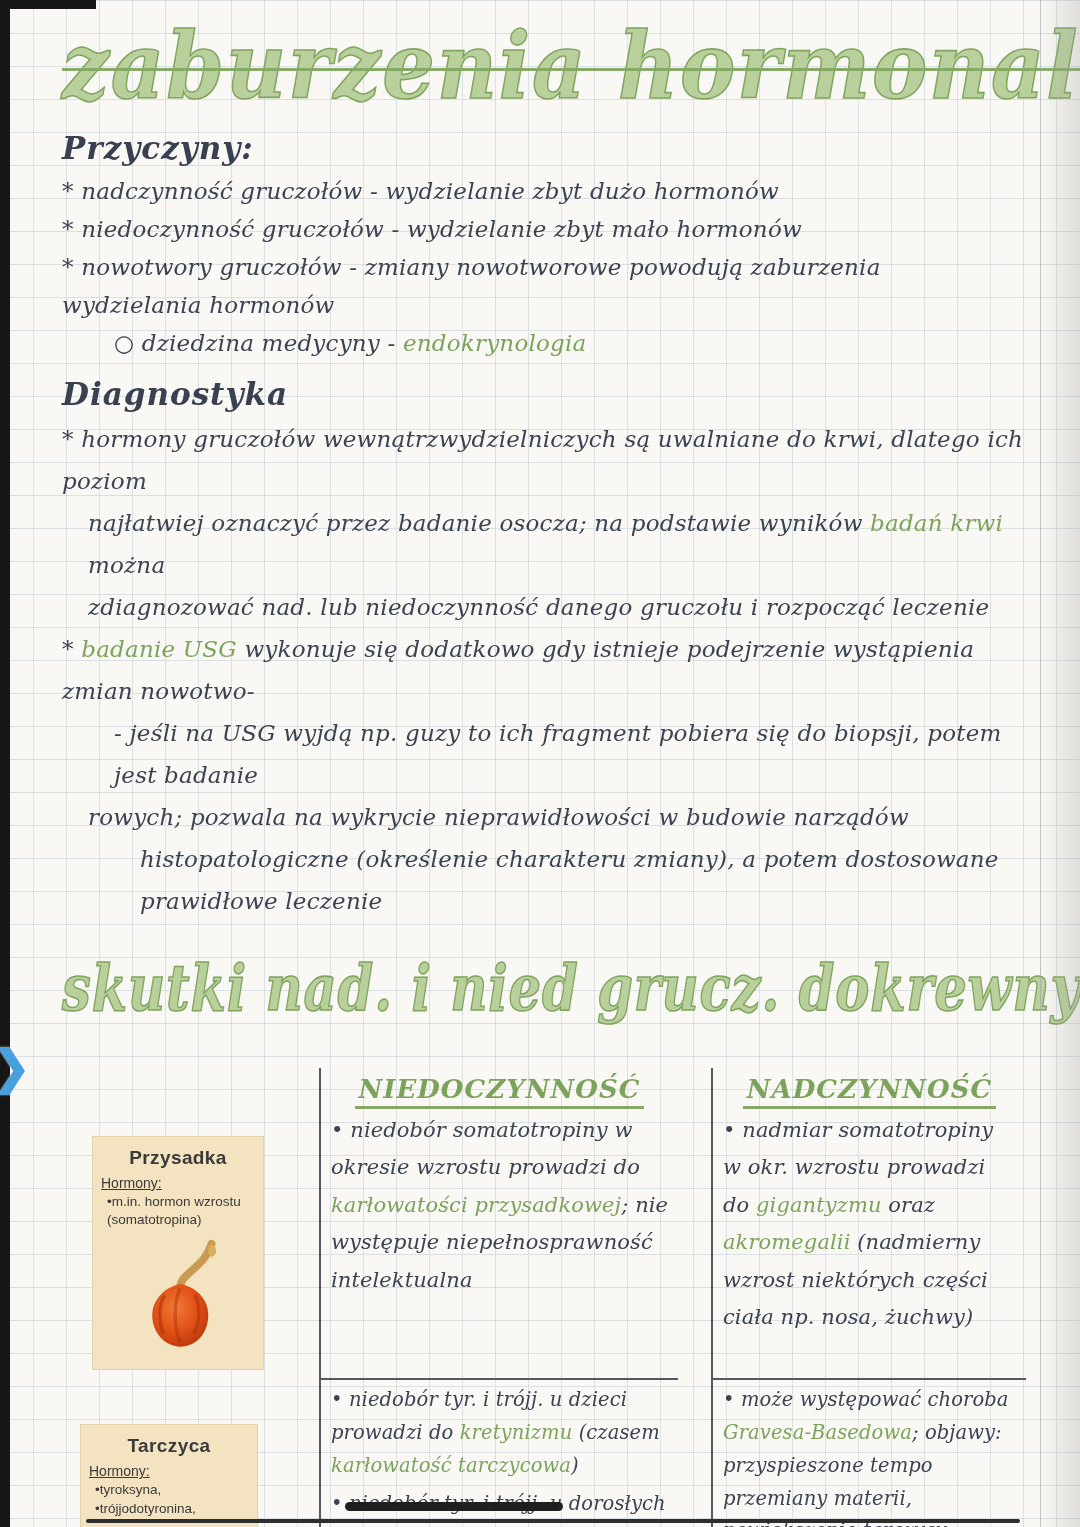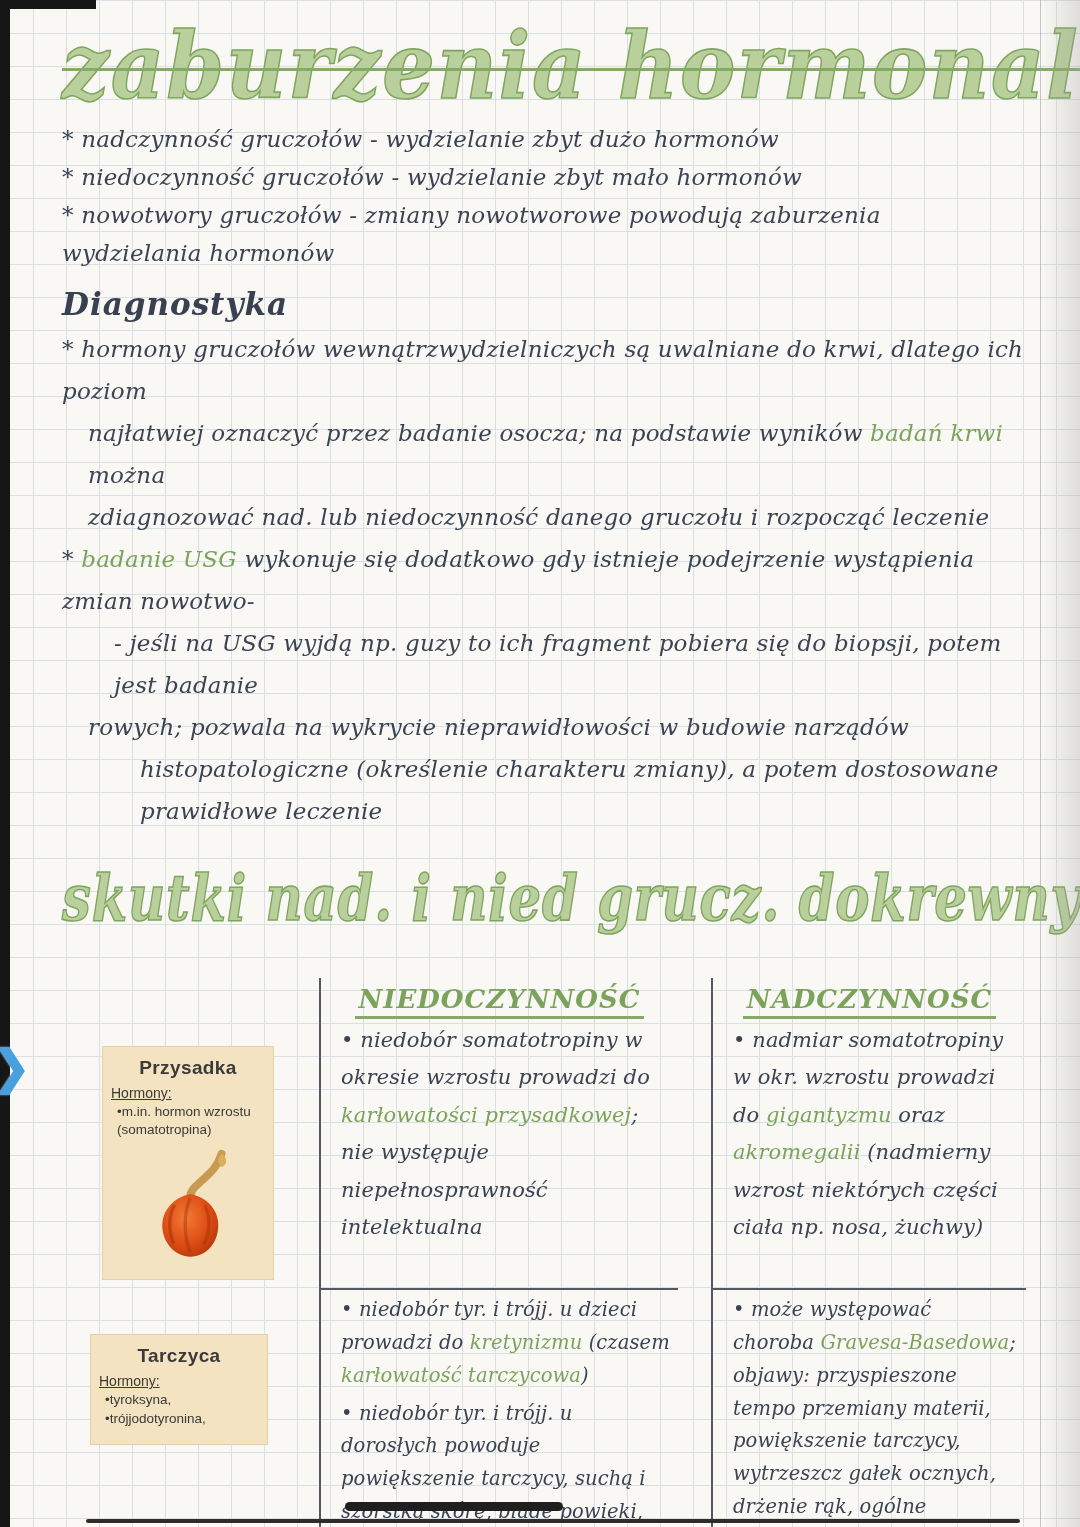--- a/index.html
+++ b/index.html
@@ -82,21 +82,21 @@
   .diag .hw-line { line-height: 42px; }
   .green { color: #7ca35c; }
 
   
   .notes-table {
     display: grid;
     grid-template-columns: 224px 392px 348px;
     margin-top: 14px;
     width: 964px;
   }
-  .tcell { padding: 4px 8px 10px 20px; }
+  .tcell { padding: 4px 8px 10px 10px; }
   .v-line { border-left: 2px solid #55595f; margin-left: 33px; }
   .h-line { border-bottom: 2px solid #55595f; }
   .th {
     text-align: center; padding-top: 6px; padding-bottom: 4px;
     font-style: italic; font-weight: bold; font-size: 26px;
     color: #7ca35c; letter-spacing: 1px;
   }
   .th span { border-bottom: 3px solid #86aa66; padding: 0 4px 2px; }
   .row1 { min-height: 266px; }
   .row2 { min-height: 322px; }
@@ -127,24 +127,26 @@
 <body>
 
 <div class="page">
 
   <div class="content">
 
     <div>
       <span class="big-title title1">zaburzenia hormonalne</span>
     </div>
 
+    <div class="hw-heading">Przyczyny:</div>
     <div class="section">
         <div class="hw-line"><span>* nadczynność gruczołów - wydzielanie zbyt dużo hormonów</span></div>
         <div class="hw-line"><span>* niedoczynność gruczołów - wydzielanie zbyt mało hormonów</span></div>
         <div class="hw-line"><span>* nowotwory gruczołów - zmiany nowotworowe powodują zaburzenia wydzielania hormonów</span></div>
+        <div class="hw-line" style="padding-left: 52px;"><span>○ dziedzina medycyny - </span><span class="green">endokrynologia</span></div>
       </div>
 
     <div class="hw-heading" style="margin-top:14px">Diagnostyka</div>
     <div class="section diag">
         <div class="hw-line"><span>* hormony gruczołów wewnątrzwydzielniczych są uwalniane do krwi, dlatego ich poziom</span></div>
         <div class="hw-line" style="padding-left: 26px;"><span>najłatwiej oznaczyć przez badanie osocza; na podstawie wyników </span><span class="green">badań krwi</span><span> można</span></div>
         <div class="hw-line" style="padding-left: 26px;"><span>zdiagnozować nad. lub niedoczynność danego gruczołu i rozpocząć leczenie</span></div>
         <div class="hw-line"><span>* </span><span class="green">badanie USG</span><span> wykonuje się dodatkowo gdy istnieje podejrzenie wystąpienia zmian nowotwo-</span></div>
         <div class="hw-line" style="padding-left: 52px;"><span>-  jeśli na USG wyjdą np. guzy to ich fragment pobiera się do biopsji, potem jest badanie</span></div>
         <div class="hw-line" style="padding-left: 26px;"><span>rowych; pozwala na wykrycie nieprawidłowości w budowie narządów</span></div>

